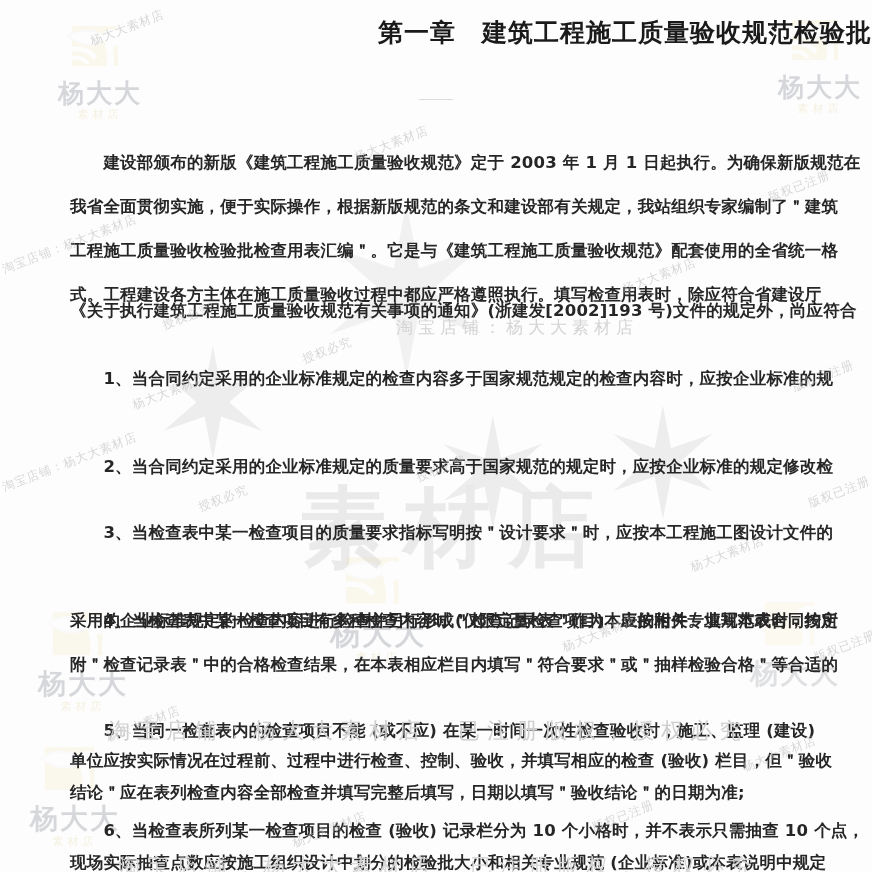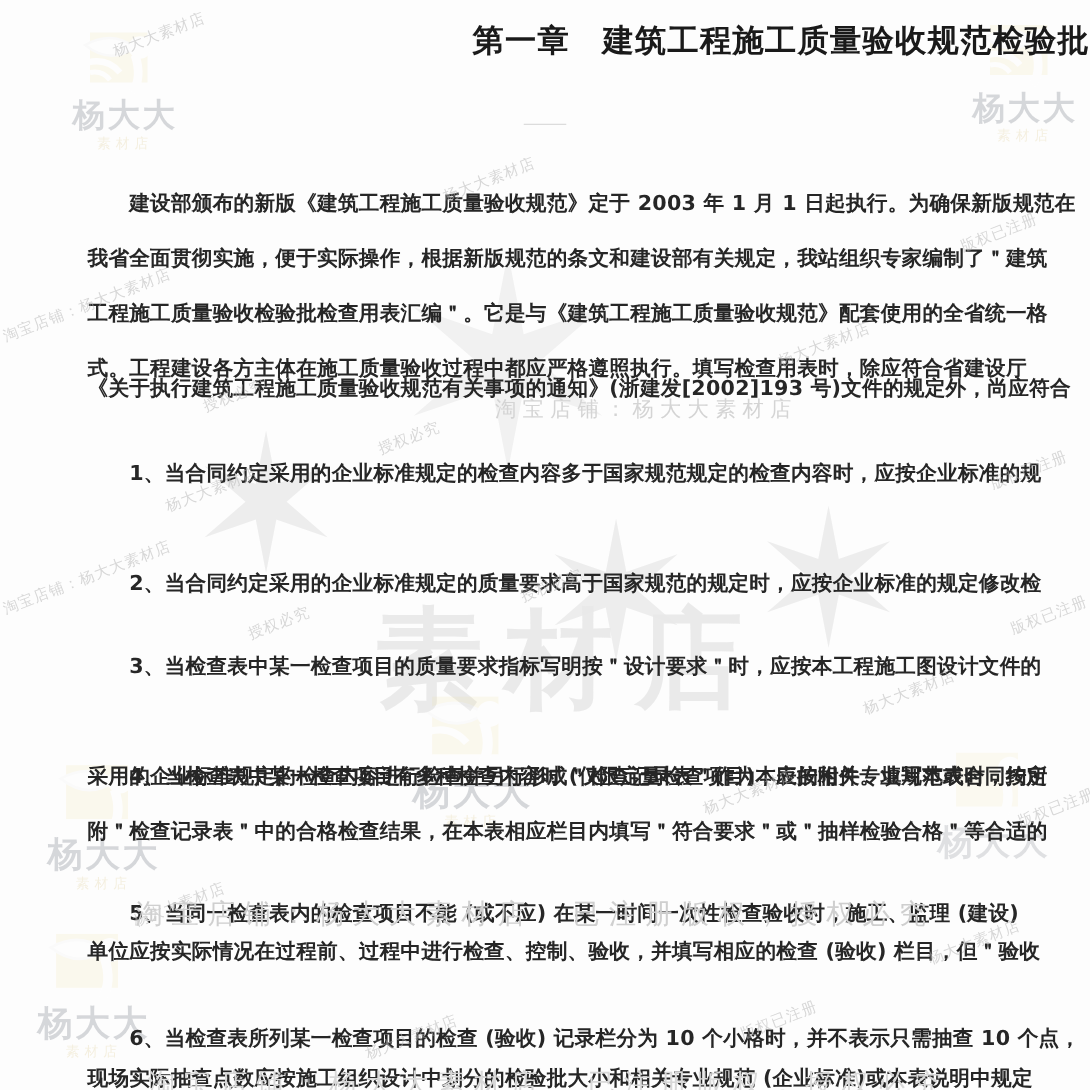--- a/index.html
+++ b/index.html
@@ -220,20 +220,21 @@
     <div class="line" style="top:284px">式。工程建设各方主体在施工质量验收过程中都应严格遵照执行。填写检查用表时，除应符合省建设厅</div>
     <div class="line" style="top:300px; top:300px">《关于执行建筑工程施工质量验收规范有关事项的通知》(浙建发[2002]193 号)文件的规定外，尚应符合</div>
     <div class="line" style="top:368px">　　1、当合同约定采用的企业标准规定的检查内容多于国家规范规定的检查内容时，应按企业标准的规</div>
     <div class="line" style="top:456px">　　2、当合同约定采用的企业标准规定的质量要求高于国家规范的规定时，应按企业标准的规定修改检</div>
     <div class="line" style="top:522px">　　3、当检查表中某一检查项目的质量要求指标写明按＂设计要求＂时，应按本工程施工图设计文件的</div>
     <div class="line" style="top:610px">　　4、当检查表中某一检查项目有多种检查内容时 (仅限定量检查项目)，应按相关专业规范或合同约定</div>
     <div class="line" style="top:610px">采用的企业标准规定的检查内容进行检查并另行形成＂检查记录表＂作为本表的附件。填写本表时，按所</div>
     <div class="line" style="top:654px">附＂检查记录表＂中的合格检查结果，在本表相应栏目内填写＂符合要求＂或＂抽样检验合格＂等合适的</div>
     <div class="line" style="top:720px">　　5、当同一检查表内的检查项目不能 (或不应) 在某一时间一次性检查验收时，施工、监理 (建设)</div>
     <div class="line" style="top:750px">单位应按实际情况在过程前、过程中进行检查、控制、验收，并填写相应的检查 (验收) 栏目，但＂验收</div>
+    <div class="line" style="top:782px">结论＂应在表列检查内容全部检查并填写完整后填写，日期以填写＂验收结论＂的日期为准;</div>
     <div class="line" style="top:820px">　　6、当检查表所列某一检查项目的检查 (验收) 记录栏分为 10 个小格时，并不表示只需抽查 10 个点，</div>
     <div class="line" style="top:852px">现场实际抽查点数应按施工组织设计中划分的检验批大小和相关专业规范 (企业标准)或本表说明中规定</div>
 
   </div>
 
   <div class="wm-layer-front">
     <div class="wm-diag sm" style="left:88px;  top:34px;">杨大大素材店</div>
     <div class="wm-diag sm" style="left:352px; top:150px;">杨大大素材店</div>
     <div class="wm-diag sm" style="left:766px; top:190px;">版权已注册</div>
     <div class="wm-diag sm" style="left:0px;   top:262px;">淘宝店铺：杨大大素材店</div>

